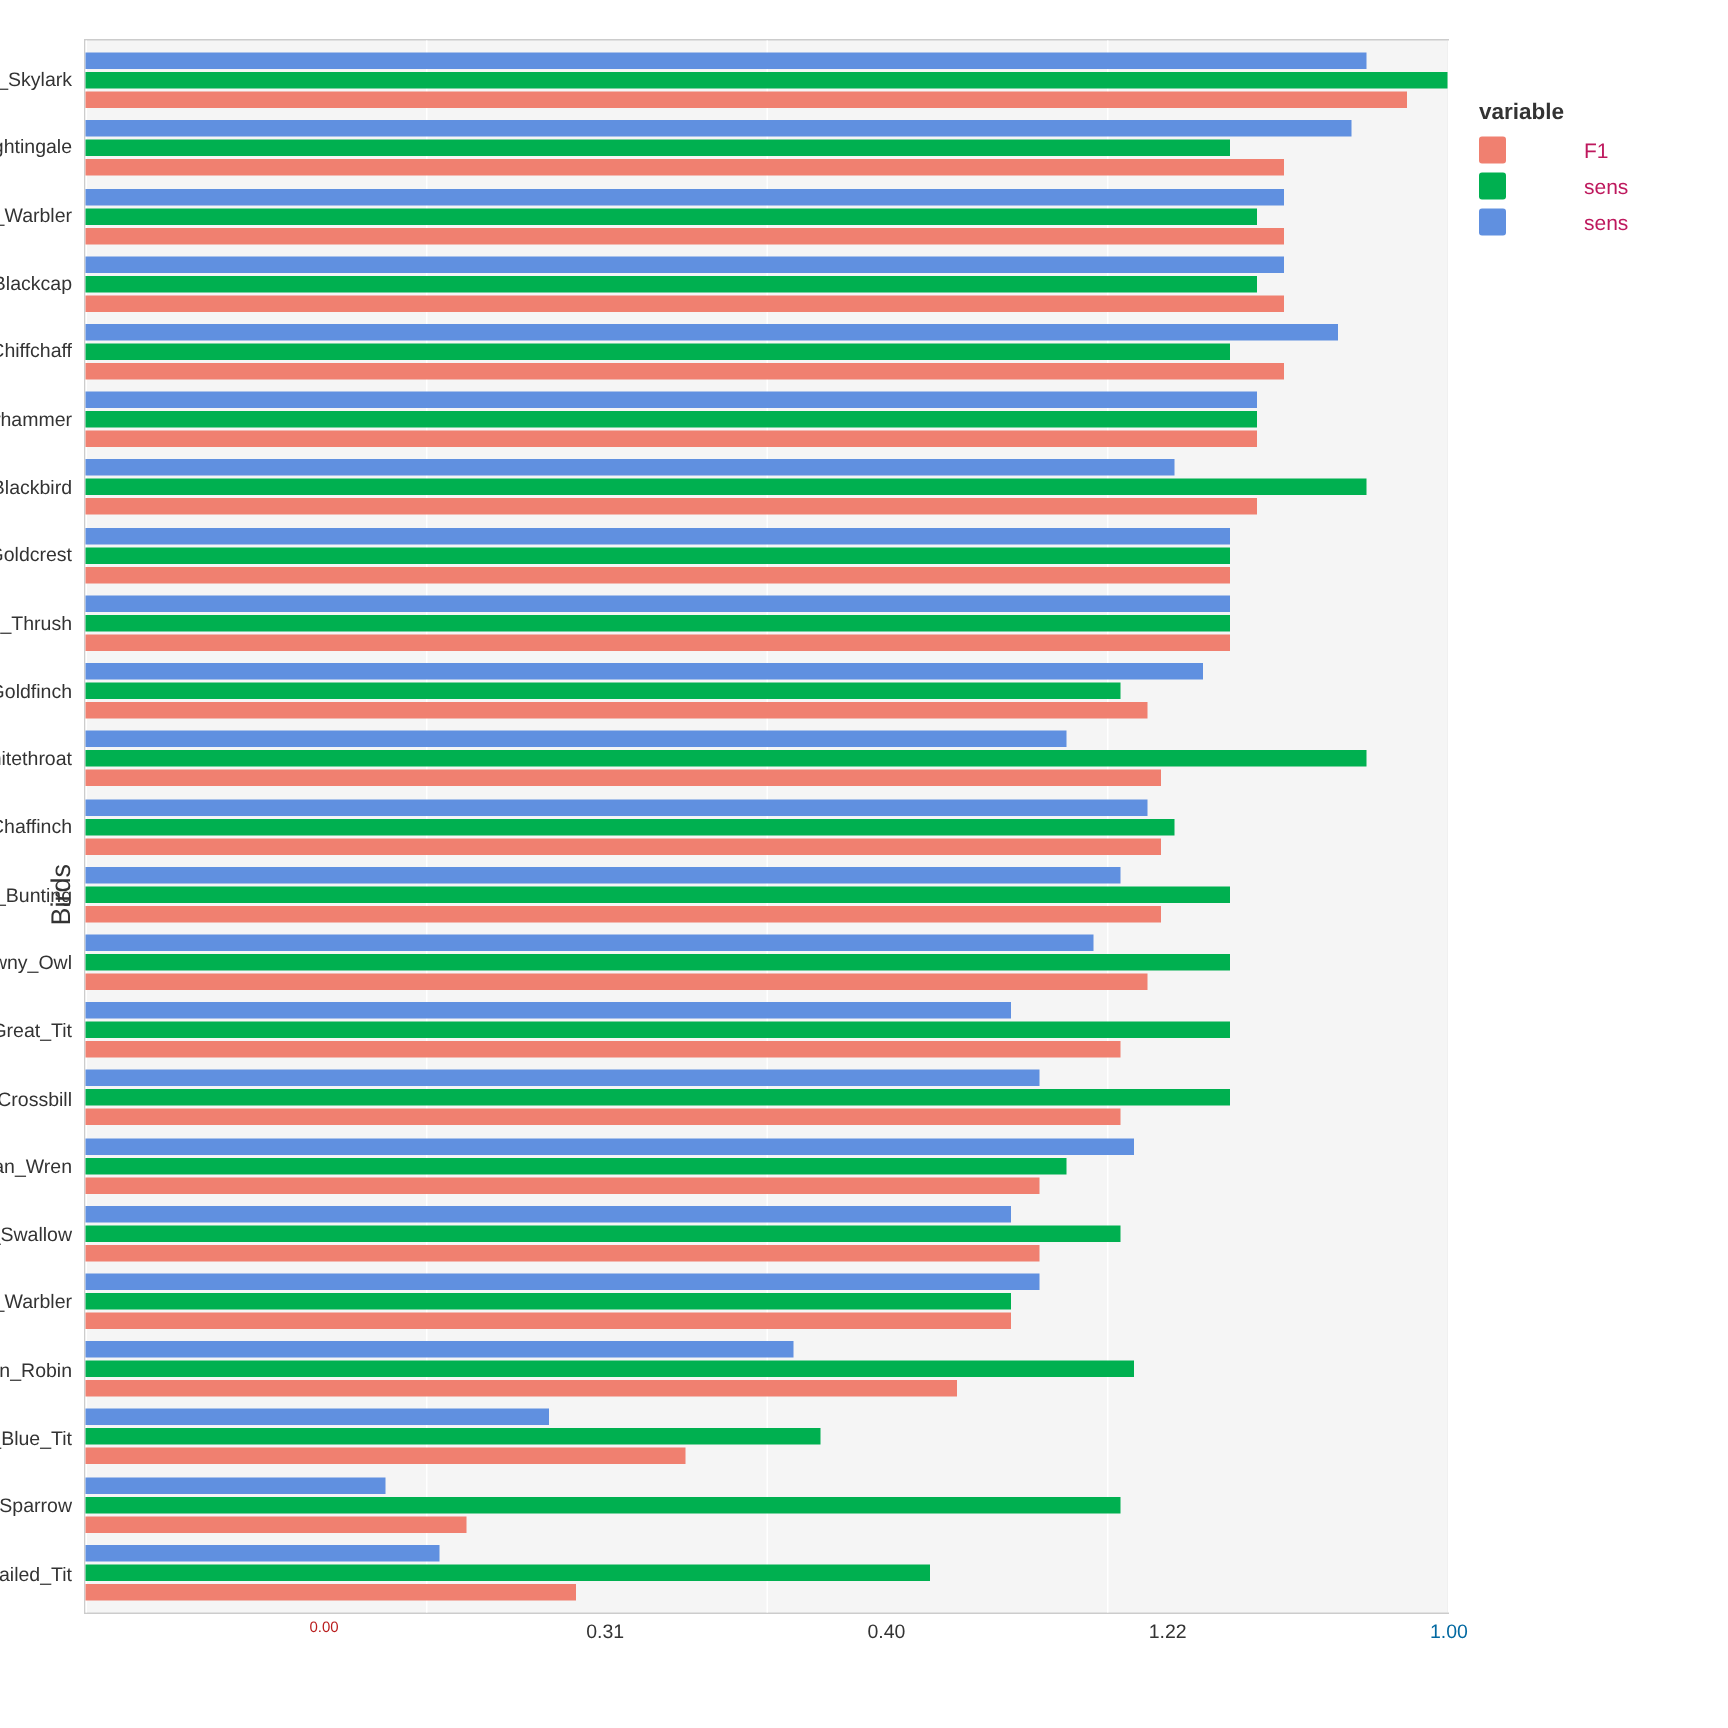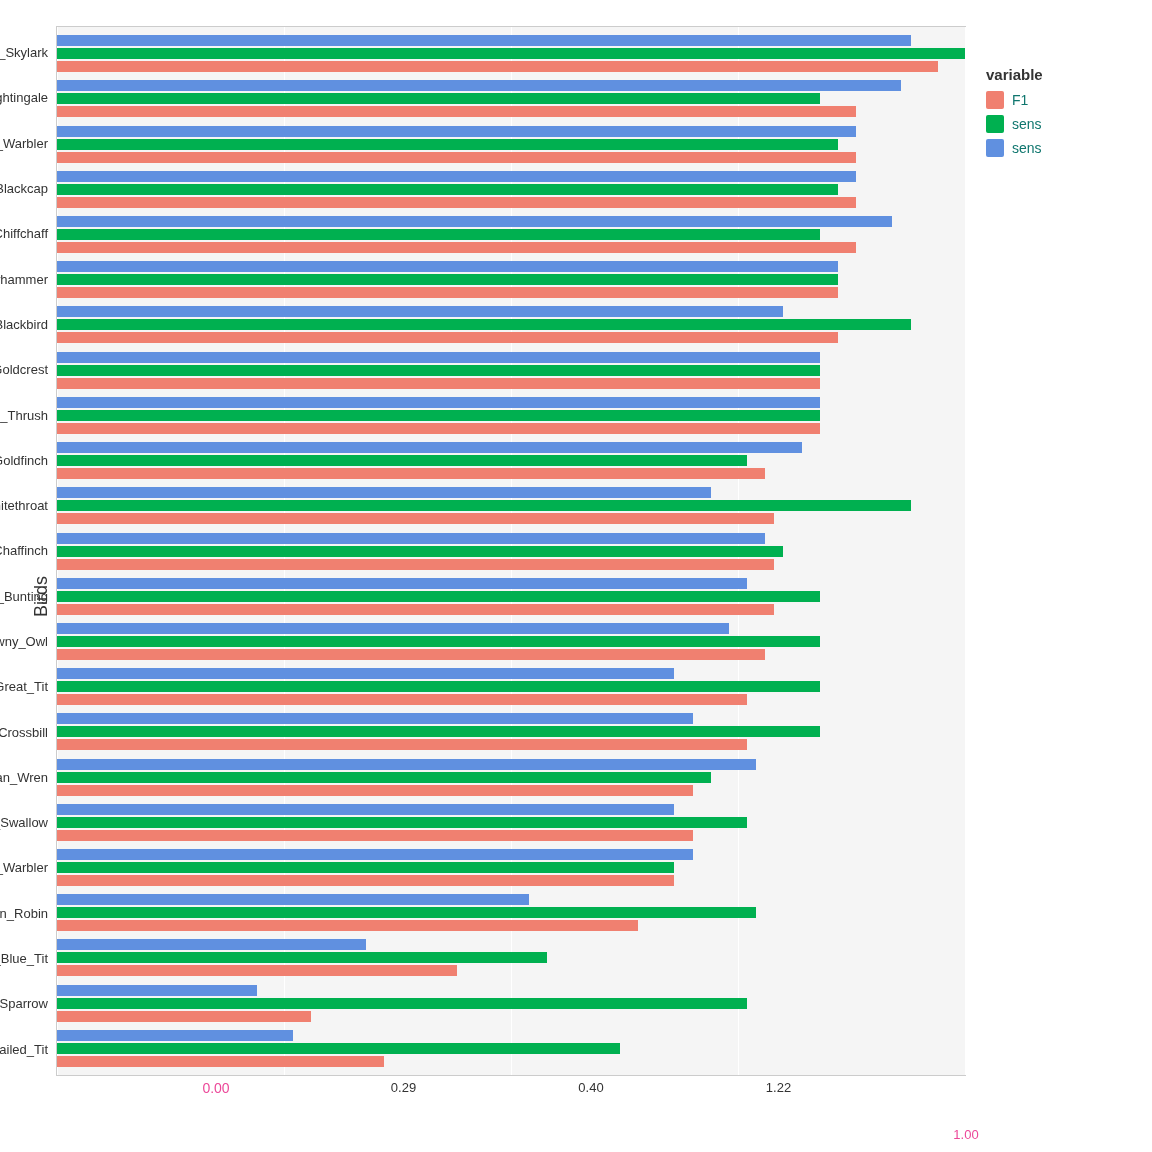--- a/index.html
+++ b/index.html
@@ -135,21 +135,22 @@
       margin-bottom: 6px;
     }
     .legend-box {
       width: 18px;
       height: 18px;
       margin-right: 8px;
       border-radius: 2px;
     }
     .legend-label {
       font-size: 14px;
-      color: #0f766e;
+      color: #be185d;
+      margin-left: 44px;
     }
   </style>
 </head>
 <body>
 
 <div class="chart-container">
   <div class="chart-title-area">
     <div class="y-axis-label">Birds</div>
     <div style="flex:1; display:flex; flex-direction:column;">
 
@@ -493,25 +494,25 @@
                     </div>
                     <div class="bar-row">
                       <div class="bar bar-f1" style="width: 36%;"></div>
                     </div>
                   </div>
                 </div>
             </div>
           </div>
 
           <div style="position:relative; height:50px; margin-left:160px;" id="x-axis-container">
-              <span class="x-tick" style="position: absolute; left: 0%; top: 4px; transform: translateX(-50%); font-size: 14px; color: #ec4899;">0.00</span>
-              <span class="x-tick" style="position: absolute; left: 25%; top: 4px; transform: translateX(-50%); font-size: 13px; color: rgb(51, 51, 51);">0.29</span>
+              <span class="x-tick" style="position: absolute; left: 0%; top: 4px; transform: translateX(-50%); font-size: 10px; color: #b91c1c;">0.00</span>
+              <span class="x-tick" style="position: absolute; left: 25%; top: 4px; transform: translateX(-50%); font-size: 13px; color: rgb(51, 51, 51);">0.31</span>
               <span class="x-tick" style="position: absolute; left: 50%; top: 4px; transform: translateX(-50%); font-size: 13px; color: rgb(51, 51, 51);">0.40</span>
               <span class="x-tick" style="position: absolute; left: 75%; top: 4px; transform: translateX(-50%); font-size: 13px; color: rgb(51, 51, 51);">1.22</span>
-              <span class="x-tick" style="position: absolute; left: 100%; top: 4px; transform: translateX(-50%); font-size: 13px; color: #ec4899; margin-top: 47px;">1.00</span>
+              <span class="x-tick" style="position: absolute; left: 100%; top: 4px; transform: translateX(-50%); font-size: 13px; color: #0369a1;">1.00</span>
             </div>
         </div>
 
         <div class="legend" id="legend-container">
             <div class="legend-title">variable</div>
             <div class="legend-item">
               <div class="legend-box" style="background: rgb(240, 128, 112);"></div>
               <span class="legend-label">F1</span>
             </div>
             <div class="legend-item">

